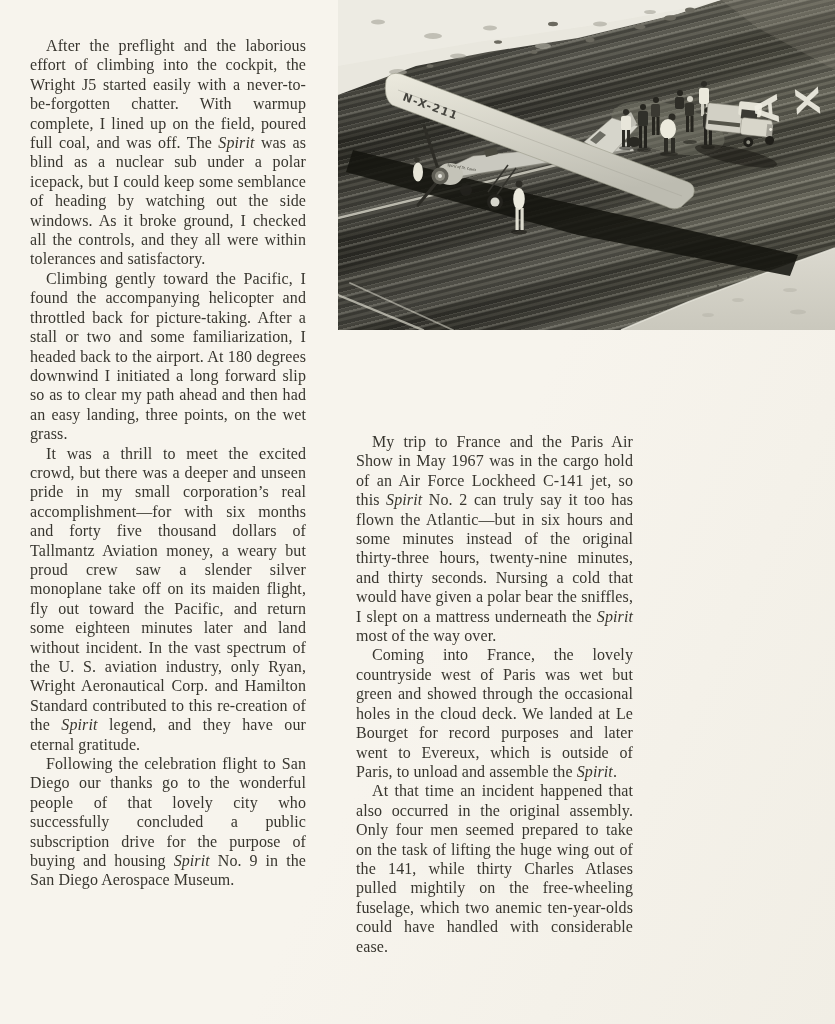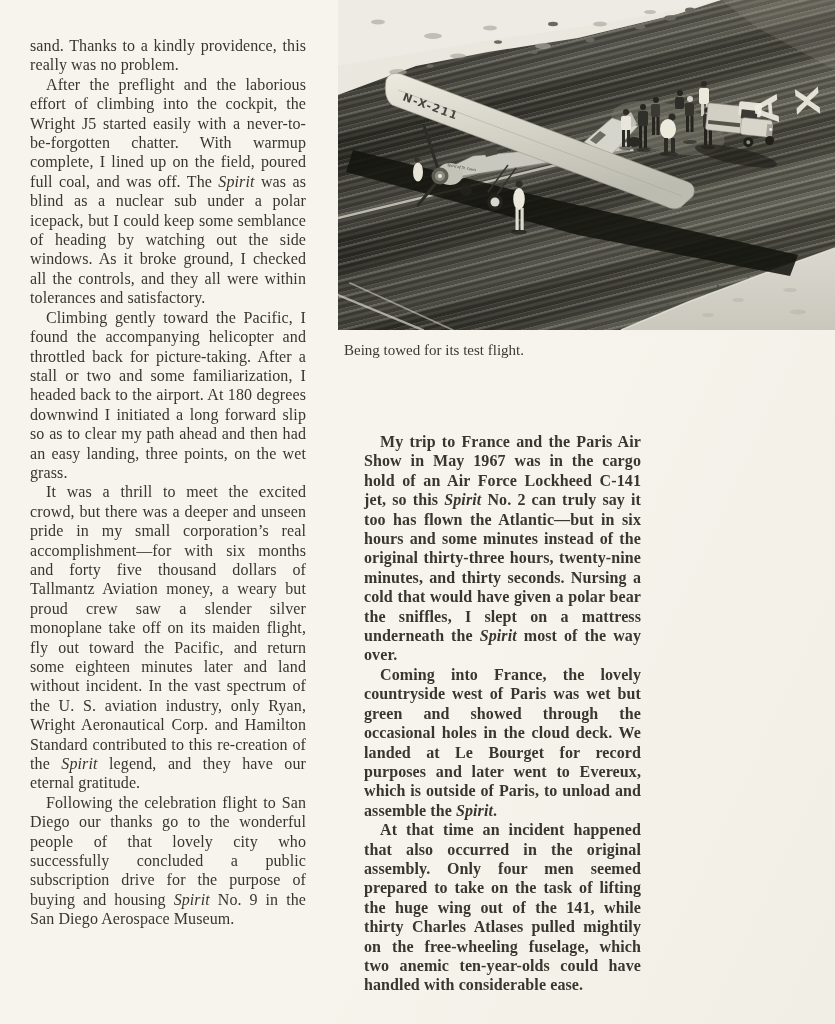--- a/index.html
+++ b/index.html
@@ -4,21 +4,21 @@
 <style>
   html,body{margin:0;padding:0;}
   body{width:835px;height:1024px;overflow:hidden;
        font-family:"Liberation Serif","DejaVu Serif",serif;}
   .page{position:relative;width:835px;height:1024px;
         background:linear-gradient(115deg,#f7f4ed 55%,#f1eee5 100%);
         color:#38362f;overflow:hidden;}
   .col{position:absolute;text-align:justify;font-size:16px;line-height:19.4px;
        letter-spacing:0.1px;}
   .col-left{left:30px;top:36px;width:276px;}
-  .col-right{left:364px;top:432px;width:277px;font-weight:bold;}
+  .col-right{left:356px;top:432px;width:277px;}
   .para{margin:0;}
   .para.indent{text-indent:16px;}
   .para i{font-style:italic;}
   .caption{position:absolute;left:344px;top:342px;width:420px;
            font-size:15px;color:#3b3932;}
   .photo{position:absolute;left:338px;top:0;width:497px;height:330px;margin:0;
          background-color:#4a4942;
          background-image:
            repeating-linear-gradient(166deg,
              rgba(222,220,205,0.20) 0 1.5px, rgba(20,20,16,0.28) 3px 5px,
@@ -224,24 +224,22 @@
         <circle cx="433" cy="137" r="4.5" fill="#1f1e19"></circle>
       </g>
 
       <g fill="#efede2" opacity="0.92" font-family="Liberation Sans, sans-serif" font-weight="bold" text-anchor="middle">
         <text transform="translate(440,108) rotate(-95) scale(1,0.8)" font-size="42">A</text>
         <text transform="translate(481,100) rotate(-95) scale(1,0.8)" font-size="42">X</text>
       </g>
     </svg>
   </figure>
 
-  <figcaption class="caption">Being towed for its test flight.</figcaption>
 
   <div class="col col-left">
-    <p class="para"><span>sand. Thanks to a kindly providence, this really was no problem.</span></p>
     <p class="para indent"><span>After the preflight and the laborious effort of climbing into the cockpit, the Wright J5 started easily with a never-to-be-forgotten chatter. With warmup complete, I lined up on the field, poured full coal, and was off. The </span><i>Spirit</i><span> was as blind as a nuclear sub under a polar icepack, but I could keep some semblance of heading by watching out the side windows. As it broke ground, I checked all the controls, and they all were within tolerances and satisfactory.</span></p>
     <p class="para indent"><span>Climbing gently toward the Pacific, I found the accompanying helicopter and throttled back for picture-taking. After a stall or two and some familiarization, I headed back to the airport. At 180 degrees downwind I initiated a long forward slip so as to clear my path ahead and then had an easy landing, three points, on the wet grass.</span></p>
     <p class="para indent"><span>It was a thrill to meet the excited crowd, but there was a deeper and unseen pride in my small corporation’s real accomplishment—for with six months and forty five thousand dollars of Tallmantz Aviation money, a weary but proud crew saw a slender silver monoplane take off on its maiden flight, fly out toward the Pacific, and return some eighteen minutes later and land without incident. In the vast spectrum of the U. S. aviation industry, only Ryan, Wright Aeronautical Corp. and Hamilton Standard contributed to this re-creation of the </span><i>Spirit</i><span> legend, and they have our eternal gratitude.</span></p>
     <p class="para indent"><span>Following the celebration flight to San Diego our thanks go to the wonderful people of that lovely city who successfully concluded a public subscription drive for the purpose of buying and housing </span><i>Spirit</i><span> No. 9 in the San Diego Aerospace Museum.</span></p>
   </div>
 
   <div class="col col-right">
     <p class="para indent"><span>My trip to France and the Paris Air Show in May 1967 was in the cargo hold of an Air Force Lockheed C-141 jet, so this </span><i>Spirit</i><span> No. 2 can truly say it too has flown the Atlantic—but in six hours and some minutes instead of the original thirty-three hours, twenty-nine minutes, and thirty seconds. Nursing a cold that would have given a polar bear the sniffles, I slept on a mattress underneath the </span><i>Spirit</i><span> most of the way over.</span></p>
     <p class="para indent"><span>Coming into France, the lovely countryside west of Paris was wet but green and showed through the occasional holes in the cloud deck. We landed at Le Bourget for record purposes and later went to Evereux, which is outside of Paris, to unload and assemble the </span><i>Spirit</i><span>.</span></p>
     <p class="para indent"><span>At that time an incident happened that also occurred in the original assembly. Only four men seemed prepared to take on the task of lifting the huge wing out of the 141, while thirty Charles Atlases pulled mightily on the free-wheeling fuselage, which two anemic ten-year-olds could have handled with considerable ease.</span></p>

